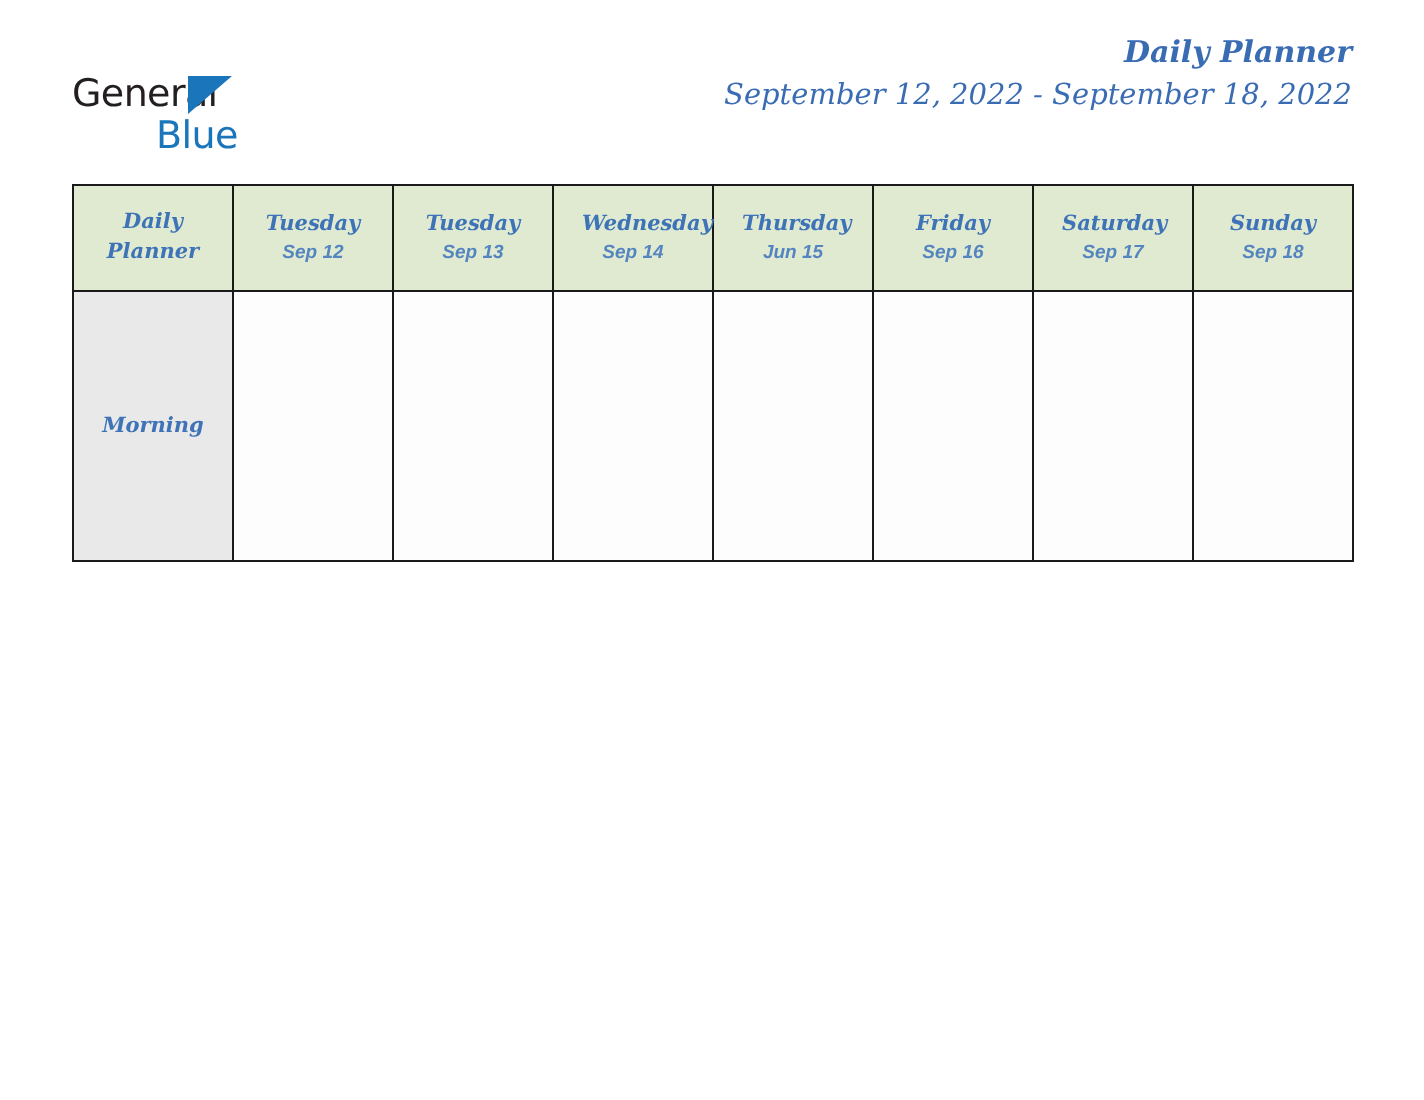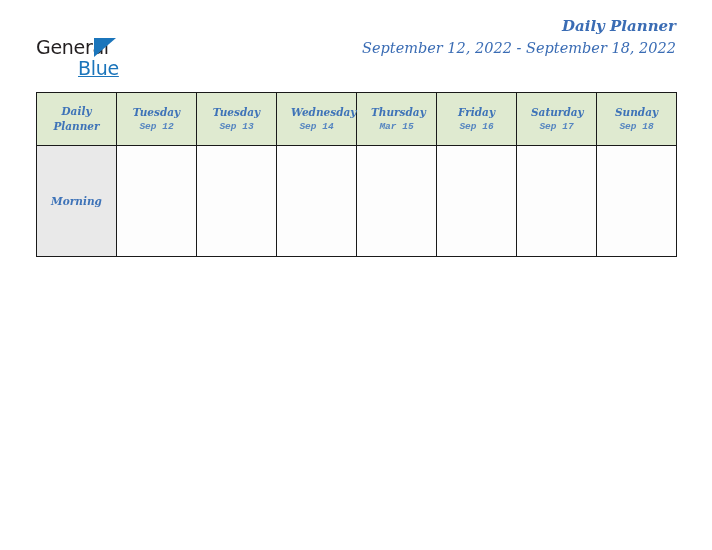--- a/index.html
+++ b/index.html
@@ -58,21 +58,20 @@
   }
   .logo-blue {
     position: absolute;
     left: 42px;
     top: 21px;
     font-family: "DejaVu Sans", sans-serif;
     font-size: 19px;
     letter-spacing: -0.3px;
     color: #1b75bb;
     line-height: 22px;
-    text-decoration: underline;
   }
 
   .title-block {
     position: absolute;
     right: 36px;
     top: 16px;
     text-align: right;
   }
   .doc-title {
     font-family: "DejaVu Serif", serif;
@@ -99,21 +98,21 @@
     position: absolute;
     left: 36px;
     top: 92px;
     width: 640px;
     border-collapse: collapse;
     table-layout: fixed;
   }
   .planner-grid td,
   .planner-grid th {
     border: 1px solid #1a1a1a;
-    padding: 0;
+    padding: 12px;
     vertical-align: middle;
     text-align: center;
     background: #fdfdfd;
   }
 
   col.label-col { width: 80px; }
   col.day-col { width: 80px; }
 
   
   .hdr-cell {
@@ -123,21 +122,21 @@
   }
   .hdr-day {
     font-family: "DejaVu Serif", serif;
     font-style: italic;
     font-weight: bold;
     font-size: 10.5px;
     color: #3e73b8;
     line-height: 14px;
   }
   .hdr-date {
-    font-family: Liberation Mono, monospace;
+    font-family: Liberation Sans, sans-serif;
     font-style: italic;
     font-size: 9.5px;
     color: #5585c0;
     line-height: 14px;
     margin-top: 1px;
   }
   .hdr-corner .hdr-day {
     line-height: 15px;
   }
 
@@ -201,21 +200,21 @@
         <th class="hdr-cell">
           <div class="hdr-day">Tuesday</div>
           <div class="hdr-date">Sep 13</div>
         </th>
         <th class="hdr-cell">
           <div class="hdr-day">Wednesday</div>
           <div class="hdr-date">Sep 14</div>
         </th>
         <th class="hdr-cell">
           <div class="hdr-day">Thursday</div>
-          <div class="hdr-date">Mar 15</div>
+          <div class="hdr-date">Jun 15</div>
         </th>
         <th class="hdr-cell">
           <div class="hdr-day">Friday</div>
           <div class="hdr-date">Sep 16</div>
         </th>
         <th class="hdr-cell">
           <div class="hdr-day">Saturday</div>
           <div class="hdr-date">Sep 17</div>
         </th>
         <th class="hdr-cell">

